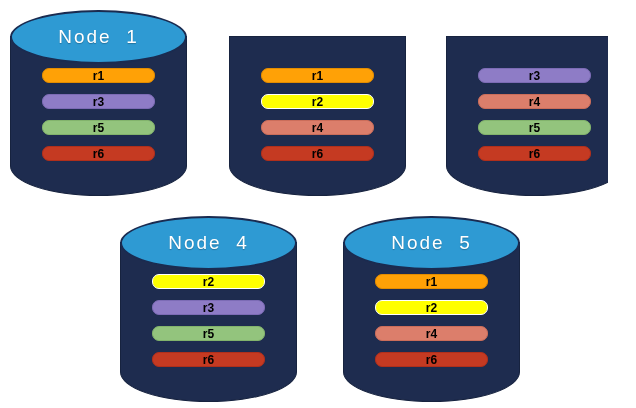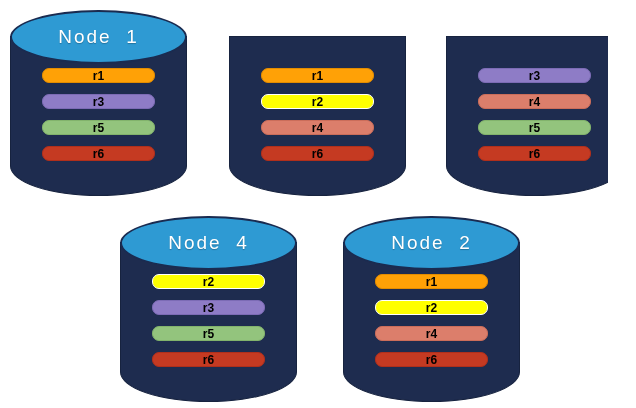--- a/index.html
+++ b/index.html
@@ -165,21 +165,21 @@
         </div>
       <div class="bar" style="background: rgb(197, 58, 34); border-color: rgb(176, 47, 27);">
           <span class="bar-label">r6</span>
         </div>
     </div>
   </div>
 
   <div class="node pos-5">
     <div class="cyl-body"></div>
     <div class="cyl-top">
-      <span class="node-title">Node  2</span>
+      <span class="node-title">Node  5</span>
     </div>
     <div class="bars">
       <div class="bar" style="background: rgb(255, 161, 6); border-color: rgb(227, 140, 0);">
           <span class="bar-label">r1</span>
         </div>
       <div class="bar" style="background: rgb(255, 255, 0); border-color: rgb(255, 255, 255);">
           <span class="bar-label">r2</span>
         </div>
       <div class="bar" style="background: rgb(220, 126, 107); border-color: rgb(203, 109, 90);">
           <span class="bar-label">r4</span>

